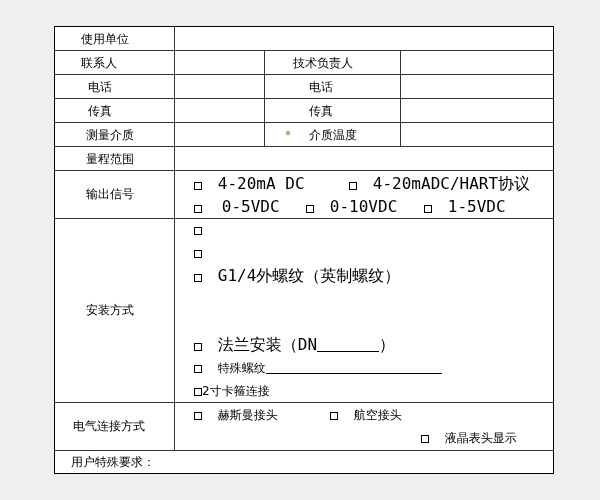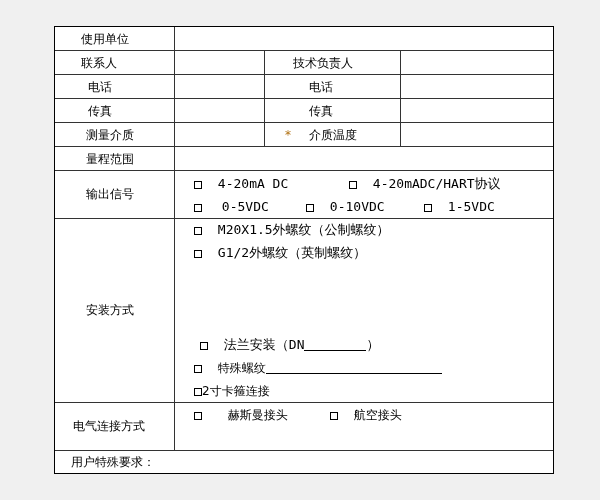--- a/index.html
+++ b/index.html
@@ -4,21 +4,21 @@
 <style>
   html, body { margin:0; padding:0; }
   body { width:600px; height:500px; background:#f0f0f0; position:relative; overflow:hidden;
          font-family:"DejaVu Sans", sans-serif; font-size:12px; color:#000; }
   .form { position:absolute; left:54px; top:26px; width:500px; height:448px; background:#fff;
           border:1px solid #000; box-sizing:border-box; }
   .hl { position:absolute; height:0; border-top:1px solid #333; }
   .vl { position:absolute; width:0; border-left:1px solid #333; }
   .t { position:absolute; white-space:nowrap; line-height:14px; }
   .cb { display:inline-block; width:8px; height:8px; border:1px solid #000; vertical-align:-1px; box-sizing:border-box; background:#fff; }
-  .mono { font-family:"DejaVu Sans Mono", monospace; font-size:13px; }
+  .mono { font-family:"DejaVu Sans Mono", monospace; font-size:16px; }
   .ul { display:inline-block; border-bottom:1px solid #000; height:11px; vertical-align:-2px; }
   .star { color:#b07010; }
 </style>
 </head>
 <body>
 
 <div class="form">
 
   <div class="hl" style="left:0;width:498px;top:23px"></div>
   <div class="hl" style="left:0;width:498px;top:47px"></div>
@@ -79,43 +79,49 @@
     <span class="mono" style="margin-left:12px">0-10VDC</span>
   </span>
   <span class="t" style="left:369px;top:173px">
     <span class="cb"></span>
     <span class="mono" style="margin-left:12px">1-5VDC</span>
   </span>
 
   <span class="t" style="left:31px;top:276px">安装方式</span>
   <span class="t" style="left:139px;top:196px">
     <span class="cb"></span>
-    <span class="mono" style="margin-left:12px">M20X1.5外螺纹（公制螺纹）</span>
   </span>
   <span class="t" style="left:139px;top:219px">
     <span class="cb"></span>
-    <span class="mono" style="margin-left:12px">G1/2外螺纹（英制螺纹）</span>
   </span>
-  <span class="t" style="left:145px;top:311px">
+  <span class="t" style="left:139px;top:242px">
+    <span class="cb"></span>
+    <span class="mono" style="margin-left:12px">G1/4外螺纹（英制螺纹）</span>
+  </span>
+  <span class="t" style="left:139px;top:311px">
     <span class="cb"></span>
     <span class="mono" style="margin-left:12px">法兰安装（DN</span><span class="ul" style="width:62px"></span><span class="mono">）</span>
   </span>
   <span class="t" style="left:139px;top:334px">
     <span class="cb"></span>
     <span style="margin-left:12px">特殊螺纹</span><span class="ul" style="width:176px"></span>
   </span>
   <span class="t" style="left:139px;top:357px">
     <span class="cb"></span><span>2寸卡箍连接</span>
   </span>
 
   <span class="t" style="left:18px;top:392px">电气连接方式</span>
   <span class="t" style="left:139px;top:381px">
     <span class="cb"></span>
-    <span style="margin-left:22px">赫斯曼接头</span>
+    <span style="margin-left:12px">赫斯曼接头</span>
   </span>
   <span class="t" style="left:275px;top:381px">
     <span class="cb"></span>
     <span style="margin-left:12px">航空接头</span>
+  </span>
+  <span class="t" style="left:366px;top:404px">
+    <span class="cb"></span>
+    <span style="margin-left:12px">液晶表头显示</span>
   </span>
 
   <span class="t" style="left:16px;top:428px">用户特殊要求：</span>
   <div style="position:absolute;left:110px;top:424px;width:388px;height:22px"></div>
 </div>
 
 </body></html>

